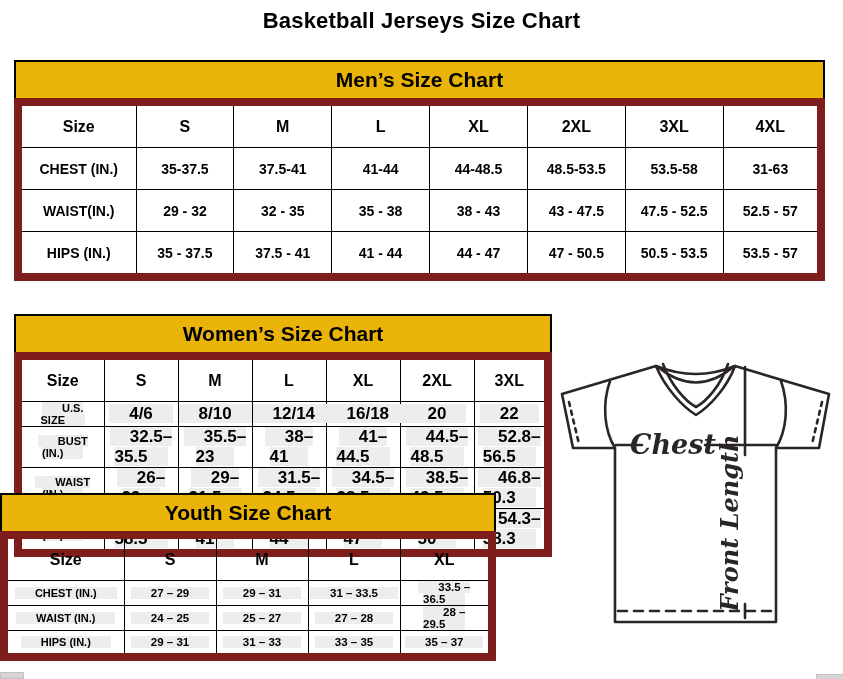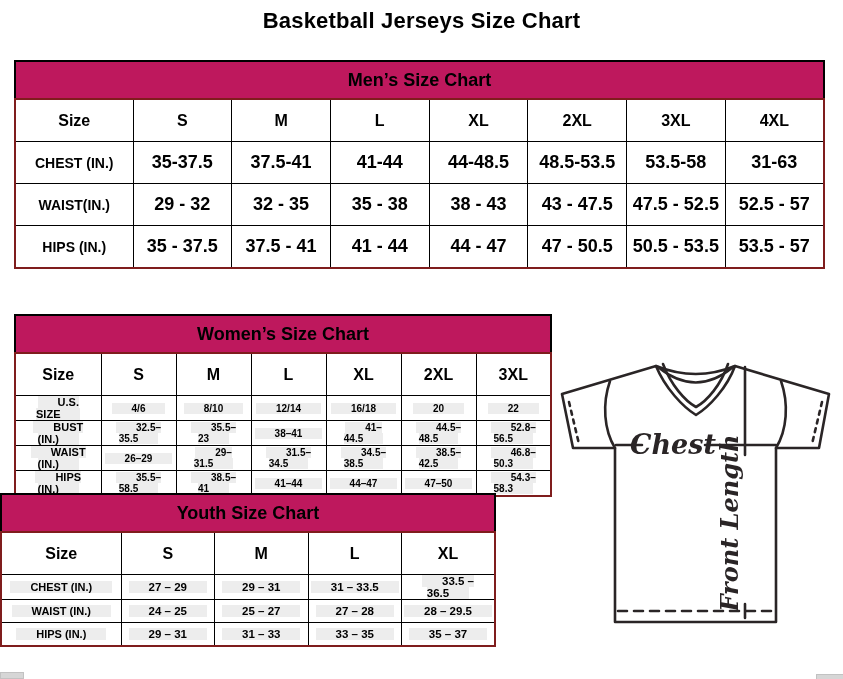--- a/index.html
+++ b/index.html
@@ -1,34 +1,34 @@
 <!DOCTYPE html>
 <html><head>
 <meta charset="utf-8">
 <style>
   html,body{margin:0;padding:0;background:#ffffff;}
   #screen{position:relative;width:843px;height:679px;background:#ffffff;
           font-family:"Liberation Sans",sans-serif;color:#000;overflow:hidden;}
   .page-title{position:absolute;top:8px;left:0;width:843px;text-align:center;
               font-size:22px;font-weight:bold;letter-spacing:.2px;}
   .tbl-block{position:absolute;}
-  .tbl-title{border:2px solid #000;background:#be185d;font-weight:bold;font-size:18px;
+  .tbl-title{border:2px solid #000;background:#eab308;font-weight:bold;font-size:21px;
              text-align:center;height:36px;line-height:36px;margin-bottom:-2px;}
-  table.size-table{border-collapse:collapse;border:2px solid #7f1d1d;table-layout:fixed;width:100%;}
+  table.size-table{border-collapse:collapse;border:8px solid #7f1d1d;table-layout:fixed;width:100%;}
   table.size-table th,table.size-table td{border:1px solid #000;text-align:center;
              font-weight:bold;padding:0;vertical-align:middle;}
   
   #block-mens{top:60px;left:14px;width:811px;}
   #table-mens th{height:41px;font-size:16px;}
-  #table-mens td{height:41px;font-size:18px;}
+  #table-mens td{height:41px;font-size:14px;}
   #table-mens td.row-label{font-size:14px;}
   
   #block-womens{top:298px;left:14px;width:538px;margin-top:16px;}
   #table-womens th{height:41px;font-size:16px;}
-  #table-womens td{height:21px;font-size:10px;}
+  #table-womens td{height:21px;font-size:17px;}
   #table-womens td.row-label{font-size:11px;}
   
   #block-youth{top:493px;left:0;width:496px;}
   #table-youth th{height:41px;font-size:16px;}
   #table-youth td{height:22px;font-size:11.5px;}
   #table-youth td.row-label{font-size:11px;}
   .hl{background:#ededed;padding:0 20px;}
   
   #jersey{position:absolute;left:553px;top:358px;}
   .scroll-frag{position:absolute;background:#d6d6d6;border:1px solid #c2c2c2;}

